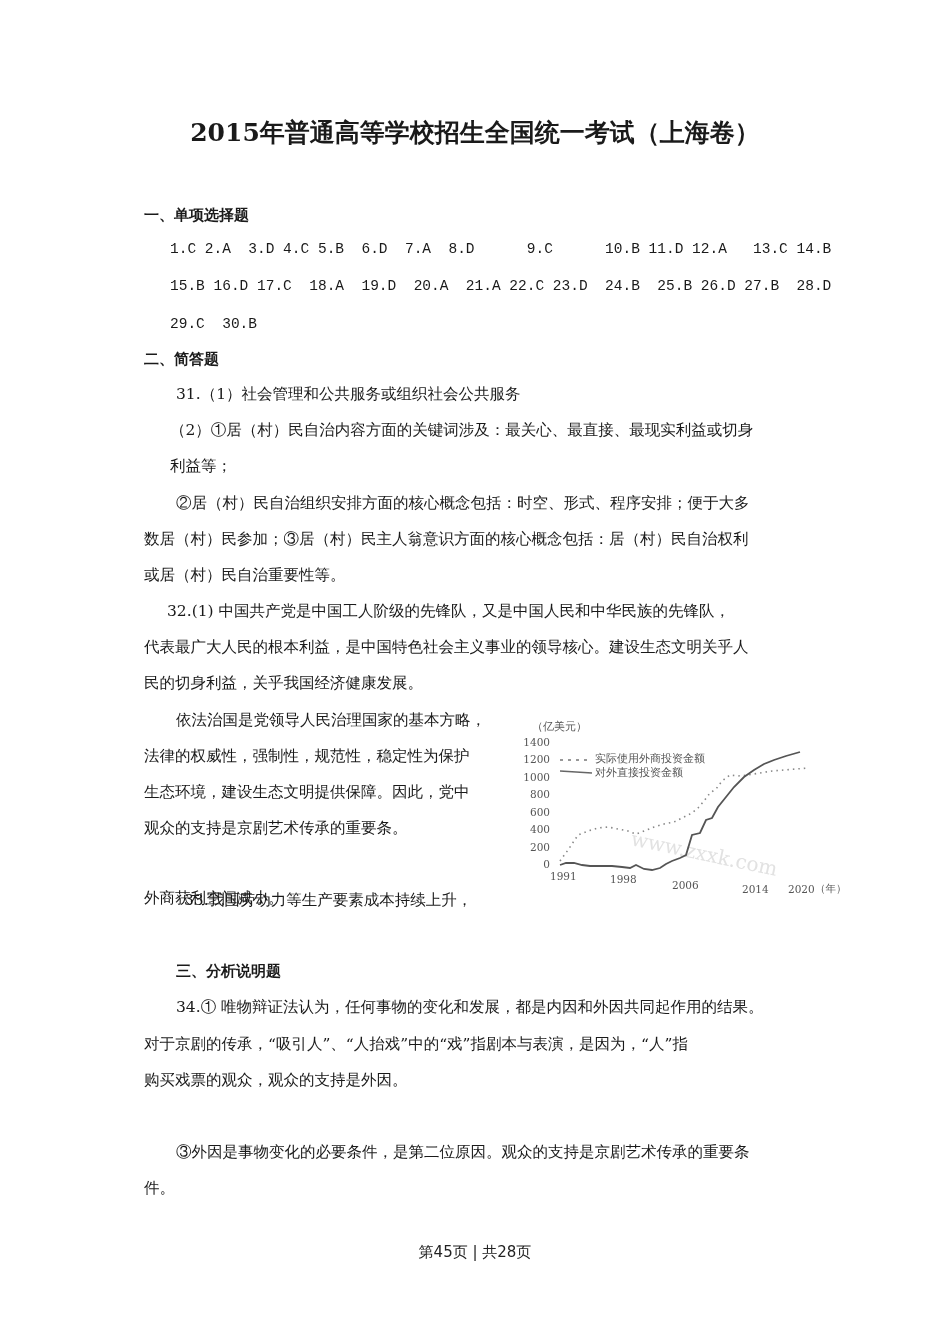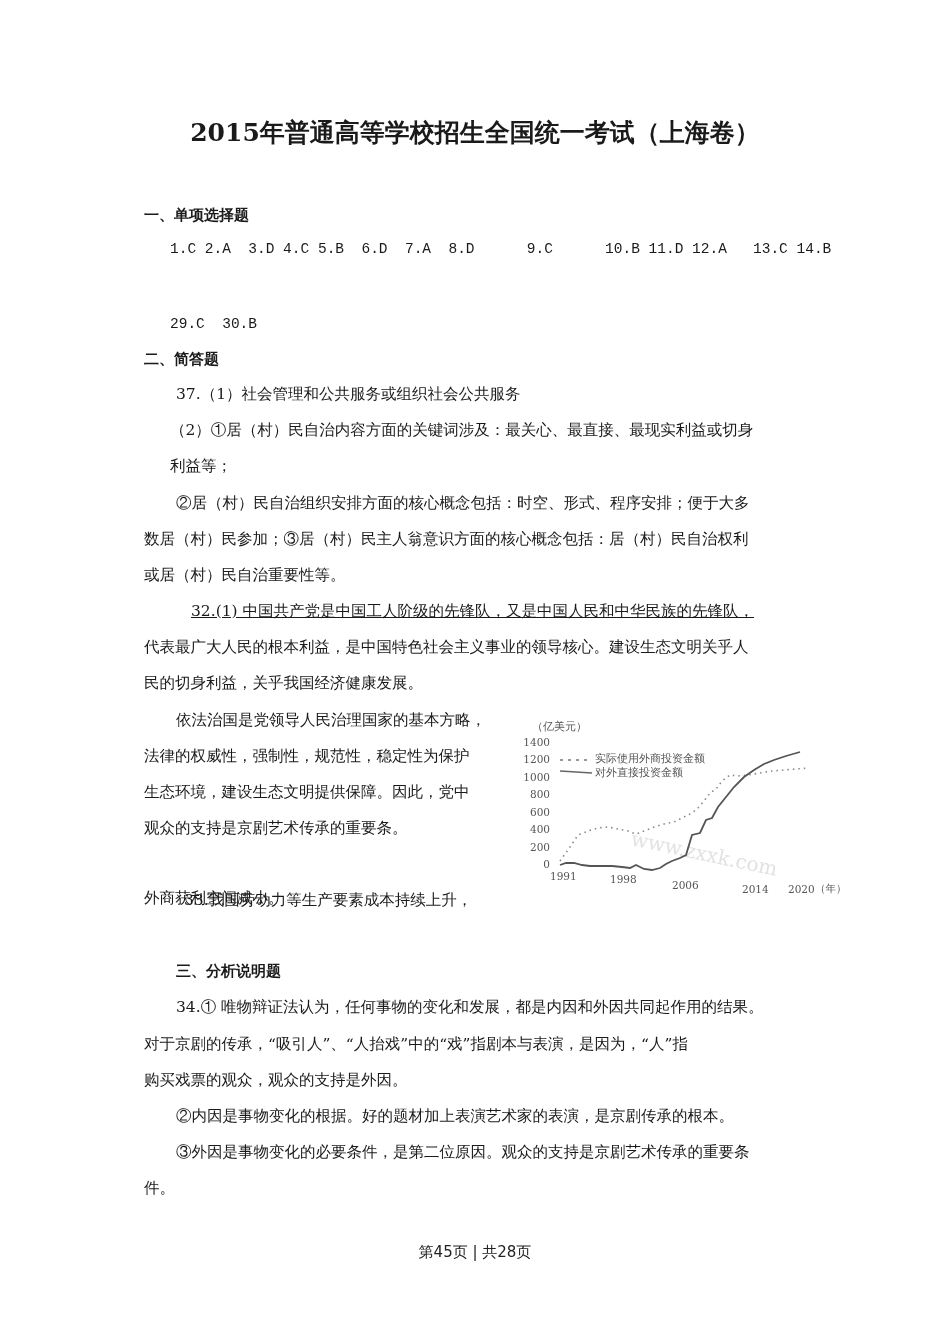--- a/index.html
+++ b/index.html
@@ -20,31 +20,32 @@
 </style>
 </head>
 <body>
 
 <div class="page">
 
   <div class="title1">2015年普通高等学校招生全国统一考试（上海卷）</div>
 
   <div class="section" style="top:206px;">一、单项选择题</div>
   <div class="mcq" style="top:241px;">1.C 2.A  3.D 4.C 5.B  6.D  7.A  8.D      9.C      10.B 11.D 12.A   13.C 14.B</div>
+  <div class="mcq" style="top:278px;">15.B 16.D 17.C  18.A  19.D  20.A  21.A 22.C 23.D  24.B  25.B 26.D 27.B  28.D</div>
   <div class="mcq" style="top:316px;">29.C  30.B</div>
 
   <div class="section" style="top:350px;">二、简答题</div>
-  <div class="line" style="top:384px; left:176px;">37.（1）社会管理和公共服务或组织社会公共服务</div>
+  <div class="line" style="top:384px; left:176px;">31.（1）社会管理和公共服务或组织社会公共服务</div>
   <div class="line" style="top:420px; left:170px;">（2）①居（村）民自治内容方面的关键词涉及：最关心、最直接、最现实利益或切身</div>
   <div class="line" style="top:456px; left:170px;">利益等；</div>
   <div class="line" style="top:493px; left:176px;">②居（村）民自治组织安排方面的核心概念包括：时空、形式、程序安排；便于大多</div>
   <div class="line" style="top:529px; left:144px;text-align:center;">数居（村）民参加；③居（村）民主人翁意识方面的核心概念包括：居（村）民自治权利</div>
   <div class="line" style="top:565px; left:144px;">或居（村）民自治重要性等。</div>
 
-  <div class="line" style="top:601px; left:191px;text-decoration:underline;">32.(1)   中国共产党是中国工人阶级的先锋队，又是中国人民和中华民族的先锋队，</div>
+  <div class="line" style="top:601px; left:167px;">32.(1)   中国共产党是中国工人阶级的先锋队，又是中国人民和中华民族的先锋队，</div>
   <div class="line" style="top:637px; left:144px;">代表最广大人民的根本利益，是中国特色社会主义事业的领导核心。建设生态文明关乎人</div>
   <div class="line" style="top:673px; left:144px;">民的切身利益，关乎我国经济健康发展。</div>
   <div class="line" style="top:710px; left:176px;">依法治国是党领导人民治理国家的基本方略，</div>
   <div class="line" style="top:746px; left:144px;">法律的权威性，强制性，规范性，稳定性为保护</div>
   <div class="line" style="top:782px; left:144px;">生态环境，建设生态文明提供保障。因此，党中</div>
   <div class="line" style="top:818px; left:144px;">观众的支持是京剧艺术传承的重要条。</div>
 
   <div class="line" style="top:890px; left:184px;">33.我国劳动力等生产要素成本持续上升，</div>
   <div class="line" style="top:888px; left:144px;">外商获利空间减小。</div>
 
@@ -83,18 +84,17 @@
         <text x="268" y="188">2020</text>
       </g>
       <text x="295" y="187" font-size="10.5">（年）</text>
     </svg>
   </div>
 
   <div class="section" style="top:962px; left:176px;">三、分析说明题</div>
   <div class="line" style="top:997px; left:176px;">34.① 唯物辩证法认为，任何事物的变化和发展，都是内因和外因共同起作用的结果。</div>
   <div class="line" style="top:1034px; left:144px;">对于京剧的传承，“吸引人”、“人抬戏”中的“戏”指剧本与表演，是因为，“人”指</div>
   <div class="line" style="top:1070px; left:144px;">购买戏票的观众，观众的支持是外因。</div>
-  <div class="line" style="top:1106px; left:176px;">②内因是事物变化的根据。好的题材加上表演艺术家的表演，是京剧传承的根本。</div>
   <div class="line" style="top:1142px; left:176px;">③外因是事物变化的必要条件，是第二位原因。观众的支持是京剧艺术传承的重要条</div>
   <div class="line" style="top:1178px; left:144px;">件。</div>
 
   <div class="footer">第45页 | 共28页</div>
 </div>
 
 </body></html>

